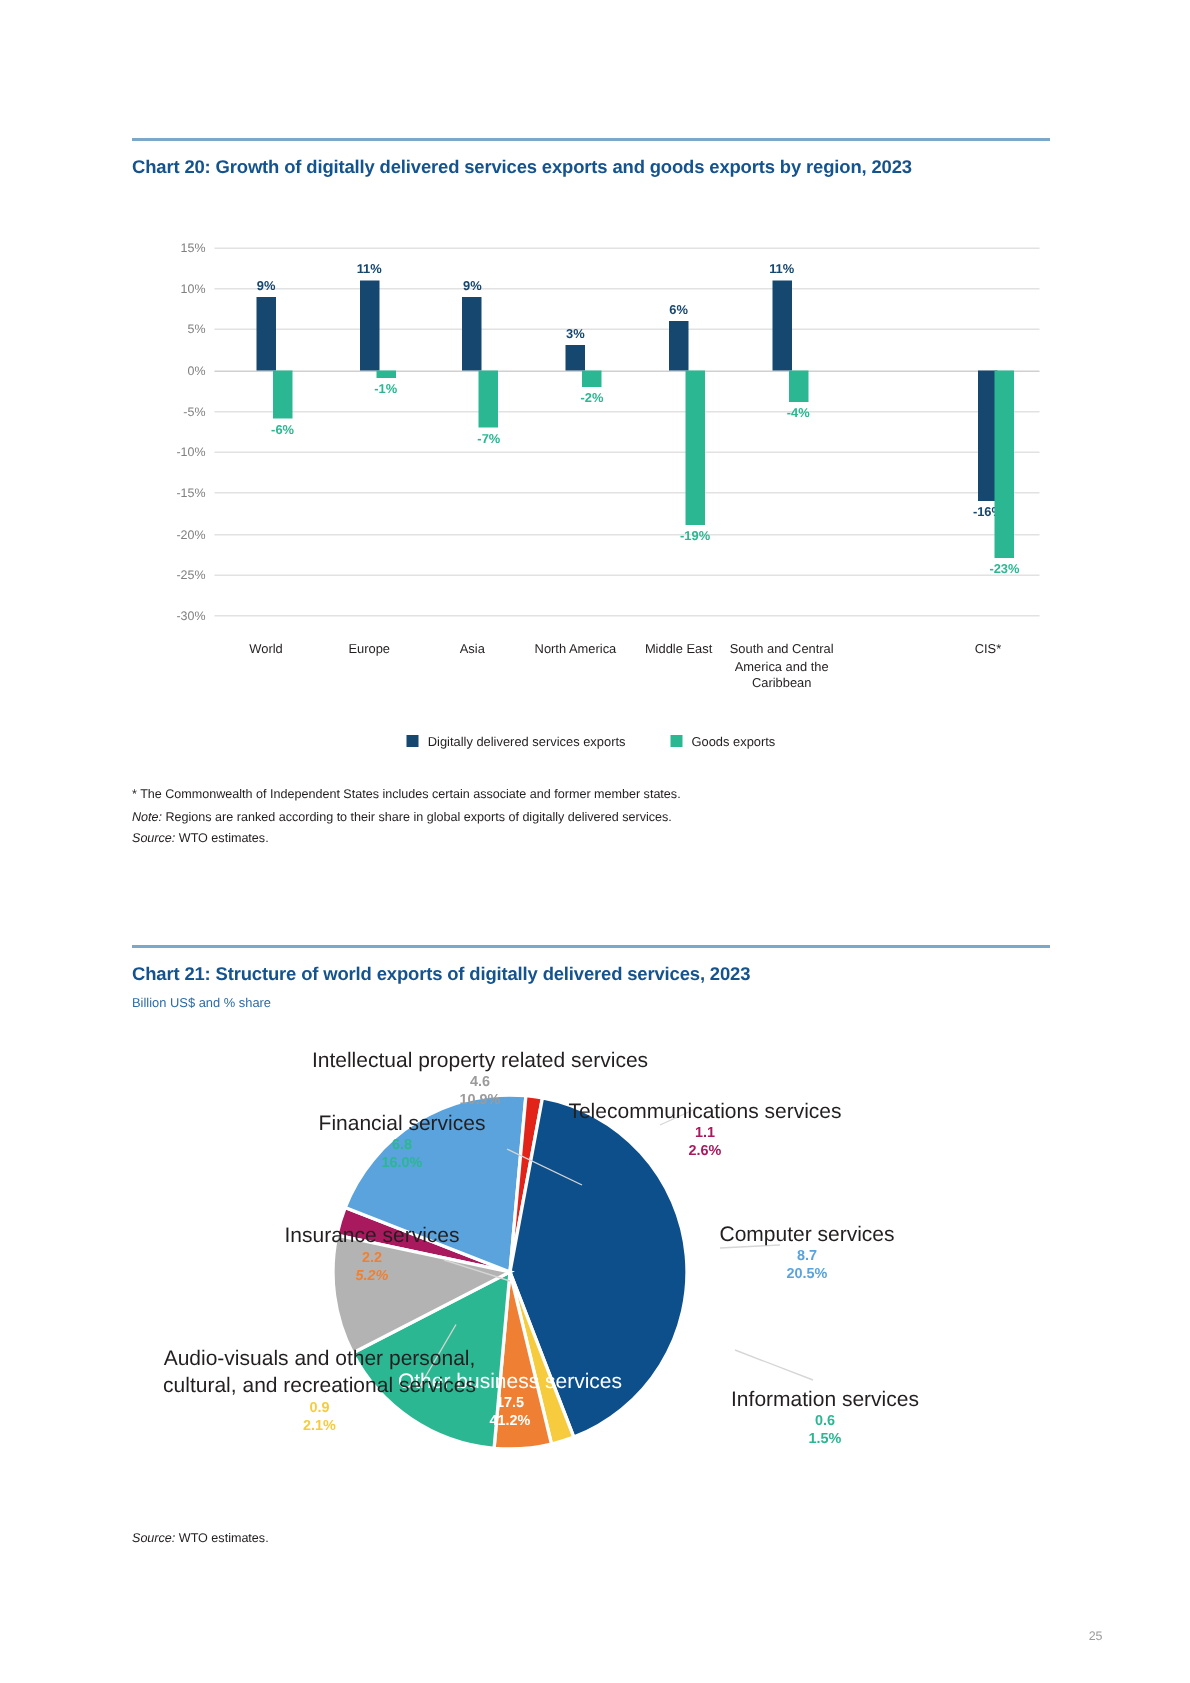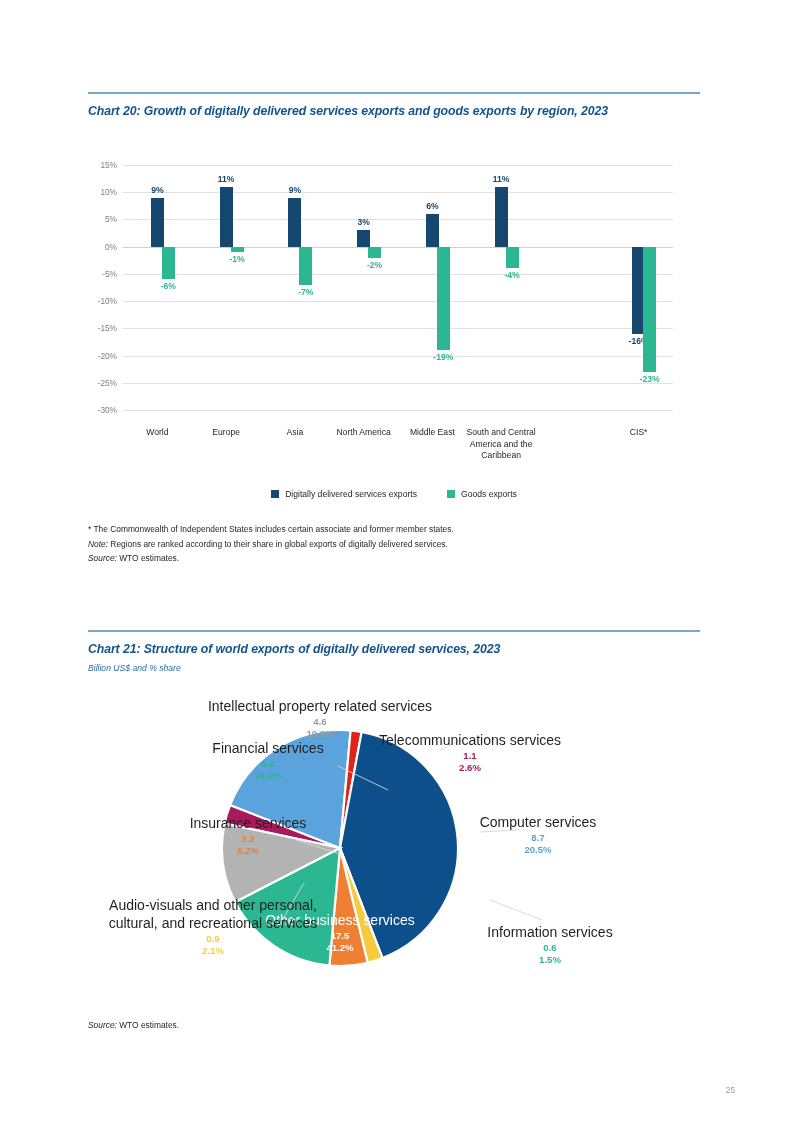--- a/index.html
+++ b/index.html
@@ -15,21 +15,21 @@
     font-family: "Liberation Sans", sans-serif;
     color: #231f20;
     overflow: hidden;
   }
   .page {
     position: absolute;
     inset: 0;
   }
 
   
-  .chart-block { position: absolute; left: 88px; width: 612px; font-style: italic; }
+  .chart-block { position: absolute; left: 88px; width: 612px; }
   #chart20-block { top: 92px; }
   #chart21-block { top: 630px; }
 
   .rule-top {
     height: 2px;
     background: #7ba7c9;
     width: 612px;
     margin: 0 0 10px 0;
   }
   .chart-title {
@@ -43,21 +43,21 @@
   .chart-subtitle {
     font-size: 8.6px;
     color: #2d6ca6;
     margin: 6px 0 0 0;
     line-height: 1.2;
   }
 
   
   #barchart-area {
     position: absolute;
-    left: 76px;
+    left: 96px;
     top: 155px;
     width: 612px;
     height: 330px;
   }
   .plot {
     position: absolute;
     left: 47px;
     top: 10px;
     width: 550px;
     height: 245px;

